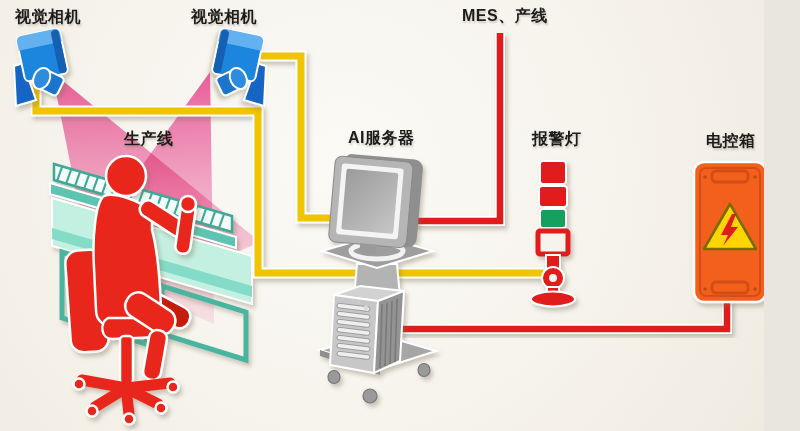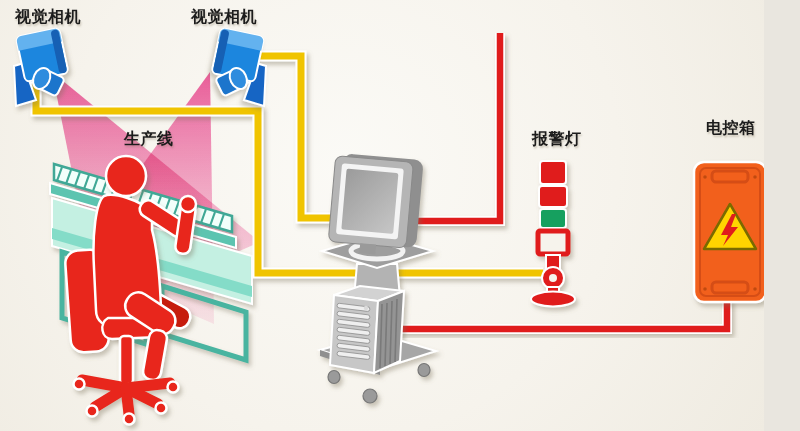--- a/index.html
+++ b/index.html
@@ -206,17 +206,19 @@
         <circle cx="755" cy="289" r="1.8" fill="#C14A10"></circle>
     <g>
       <path d="M730,204 L756,249 L704,249 Z" fill="#FFD400" stroke="#7A6A00" stroke-width="2.5" stroke-linejoin="round"></path>
       <polygon points="732,214 721,235 728,235 723,246 738,227 731,227 736,214" fill="#E01D1D"></polygon>
     </g>
   </g>
 </svg>
 
 <div class="lbl" style="left:15px;top:7px;">视觉相机</div>
 <div class="lbl" style="left:191px;top:7px;">视觉相机</div>
+<div class="lbl" style="left:462px;top:6px;">MES、产线</div>
 <div class="lbl" style="left:124px;top:129px;">生产线</div>
+<div class="lbl" style="left:348px;top:128px;">AI服务器</div>
 <div class="lbl" style="left:532px;top:129px;font-family:Liberation Mono, monospace;">报警灯</div>
-<div class="lbl" style="left:706px;top:118px;">电控箱</div>
+<div class="lbl" style="left:706px;top:131px;">电控箱</div>
 
 </div>
 
 </body></html>

